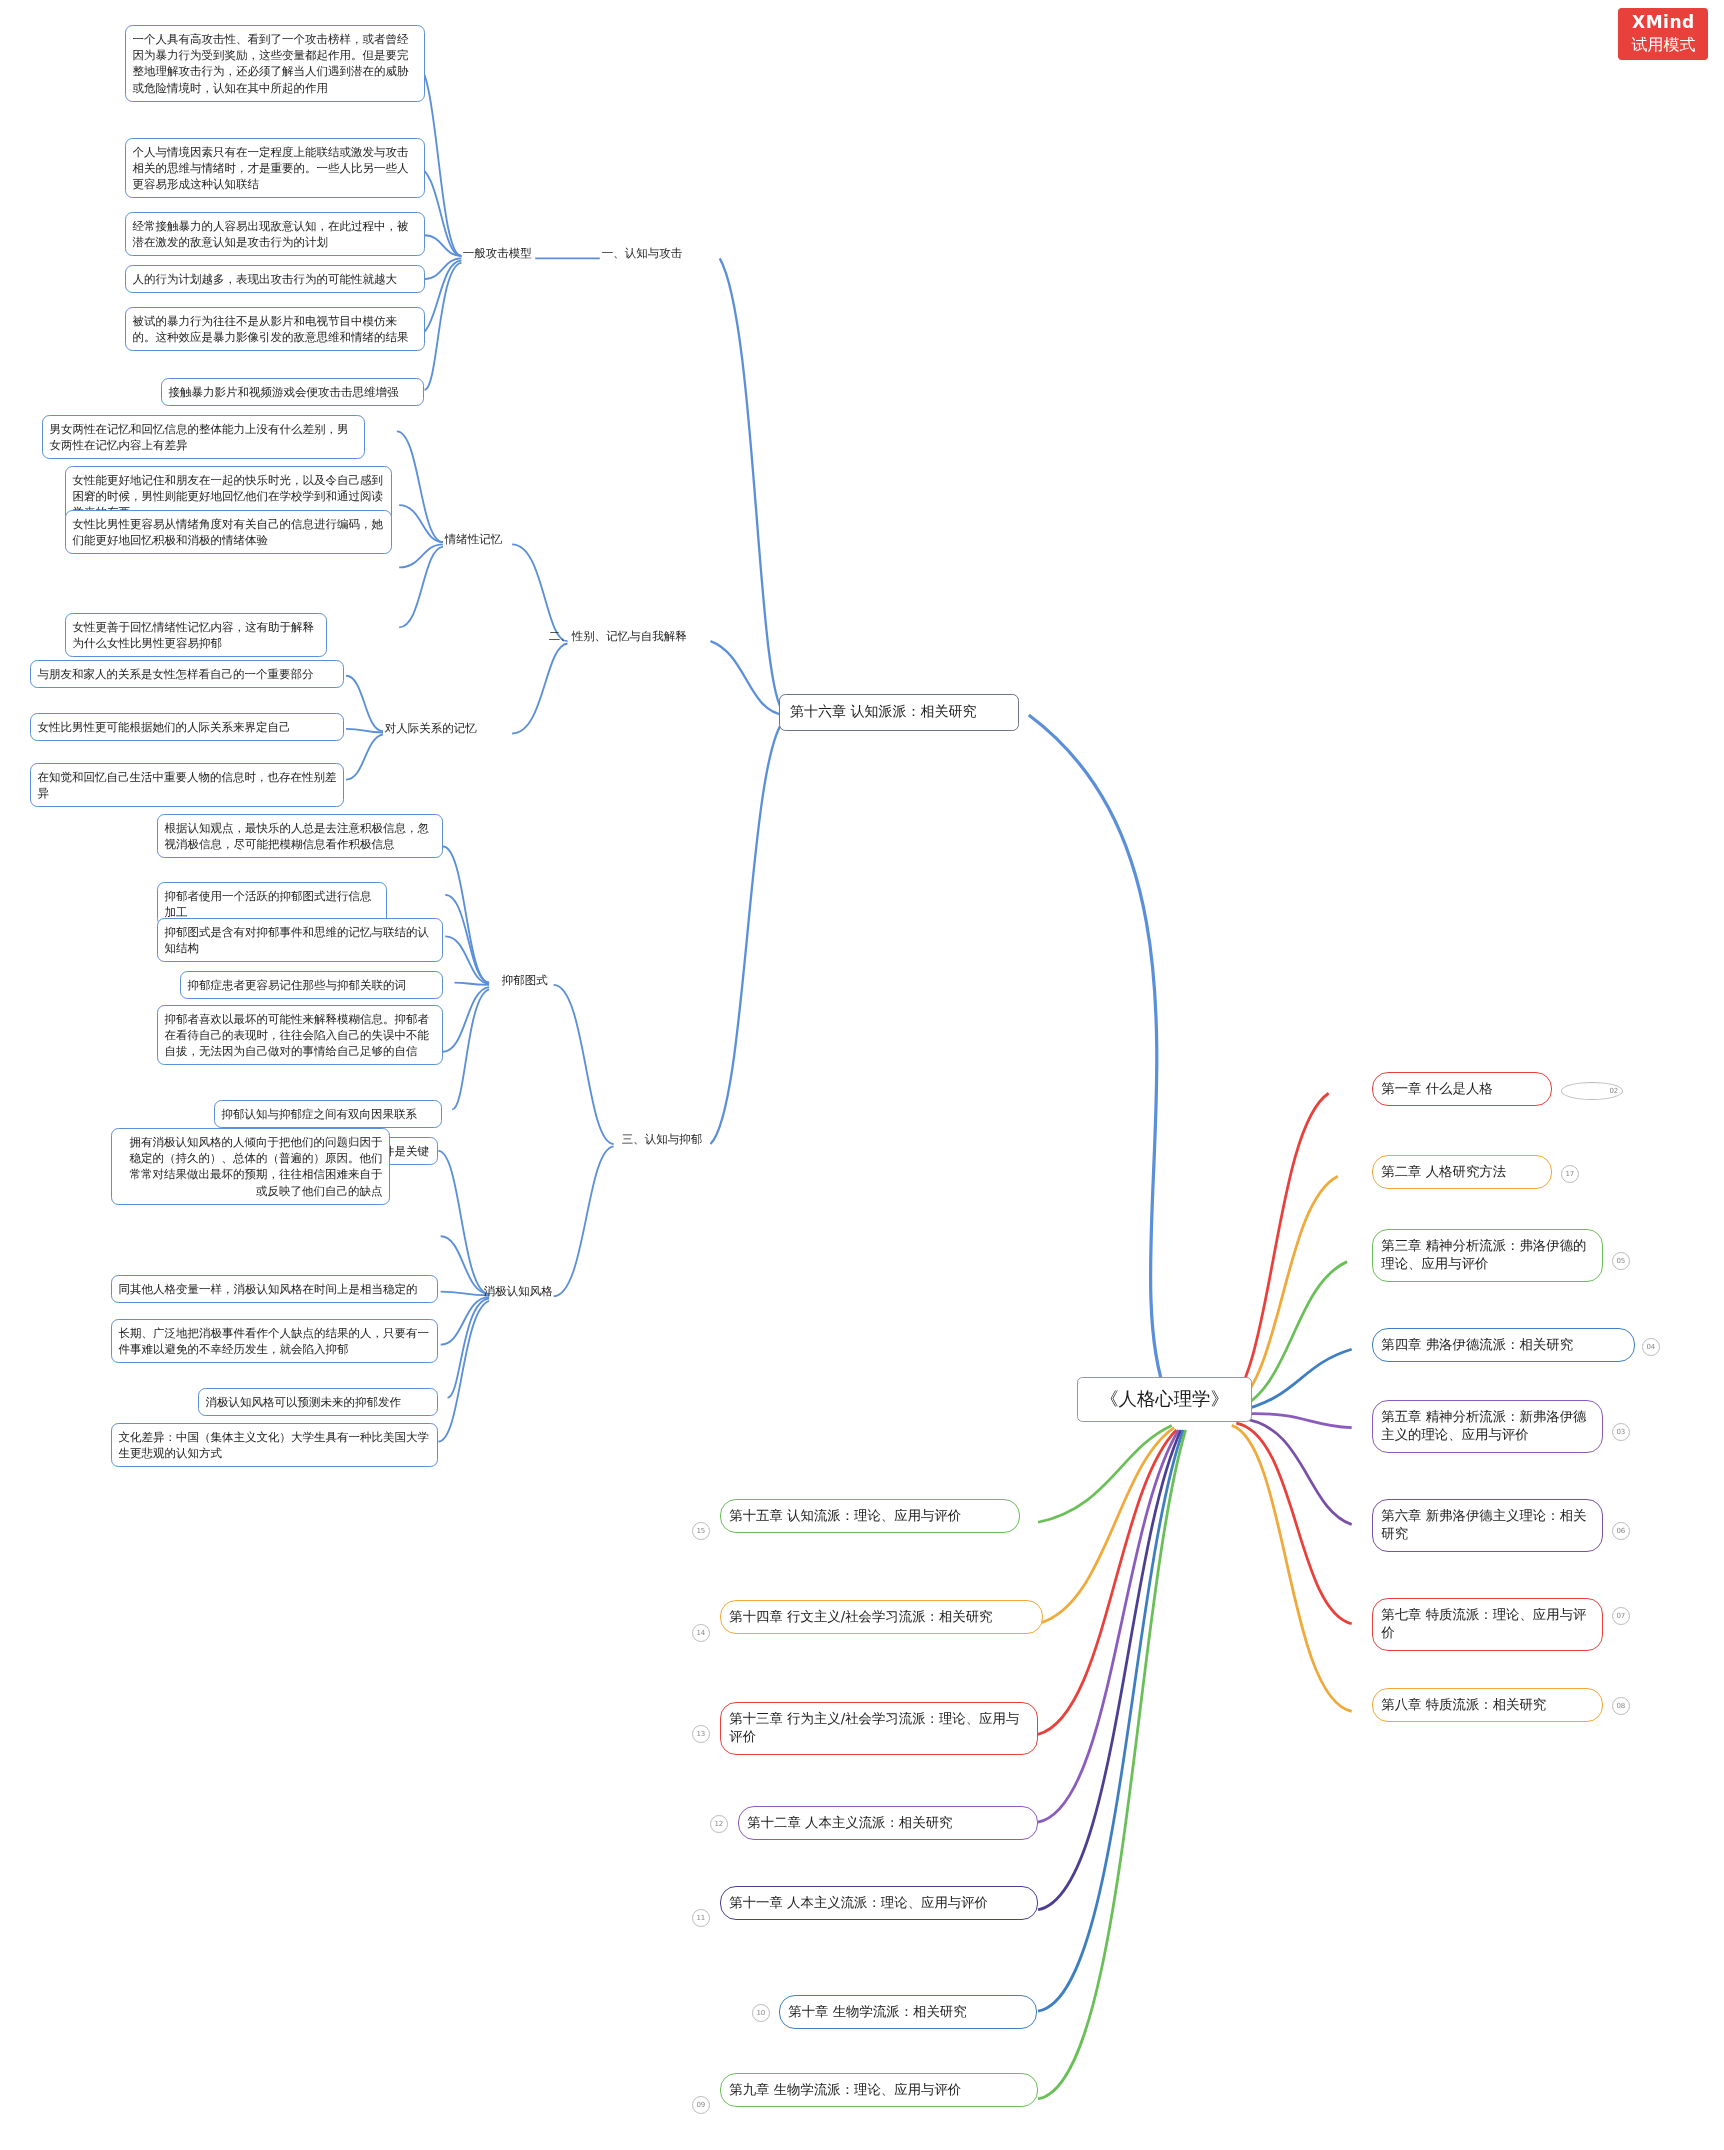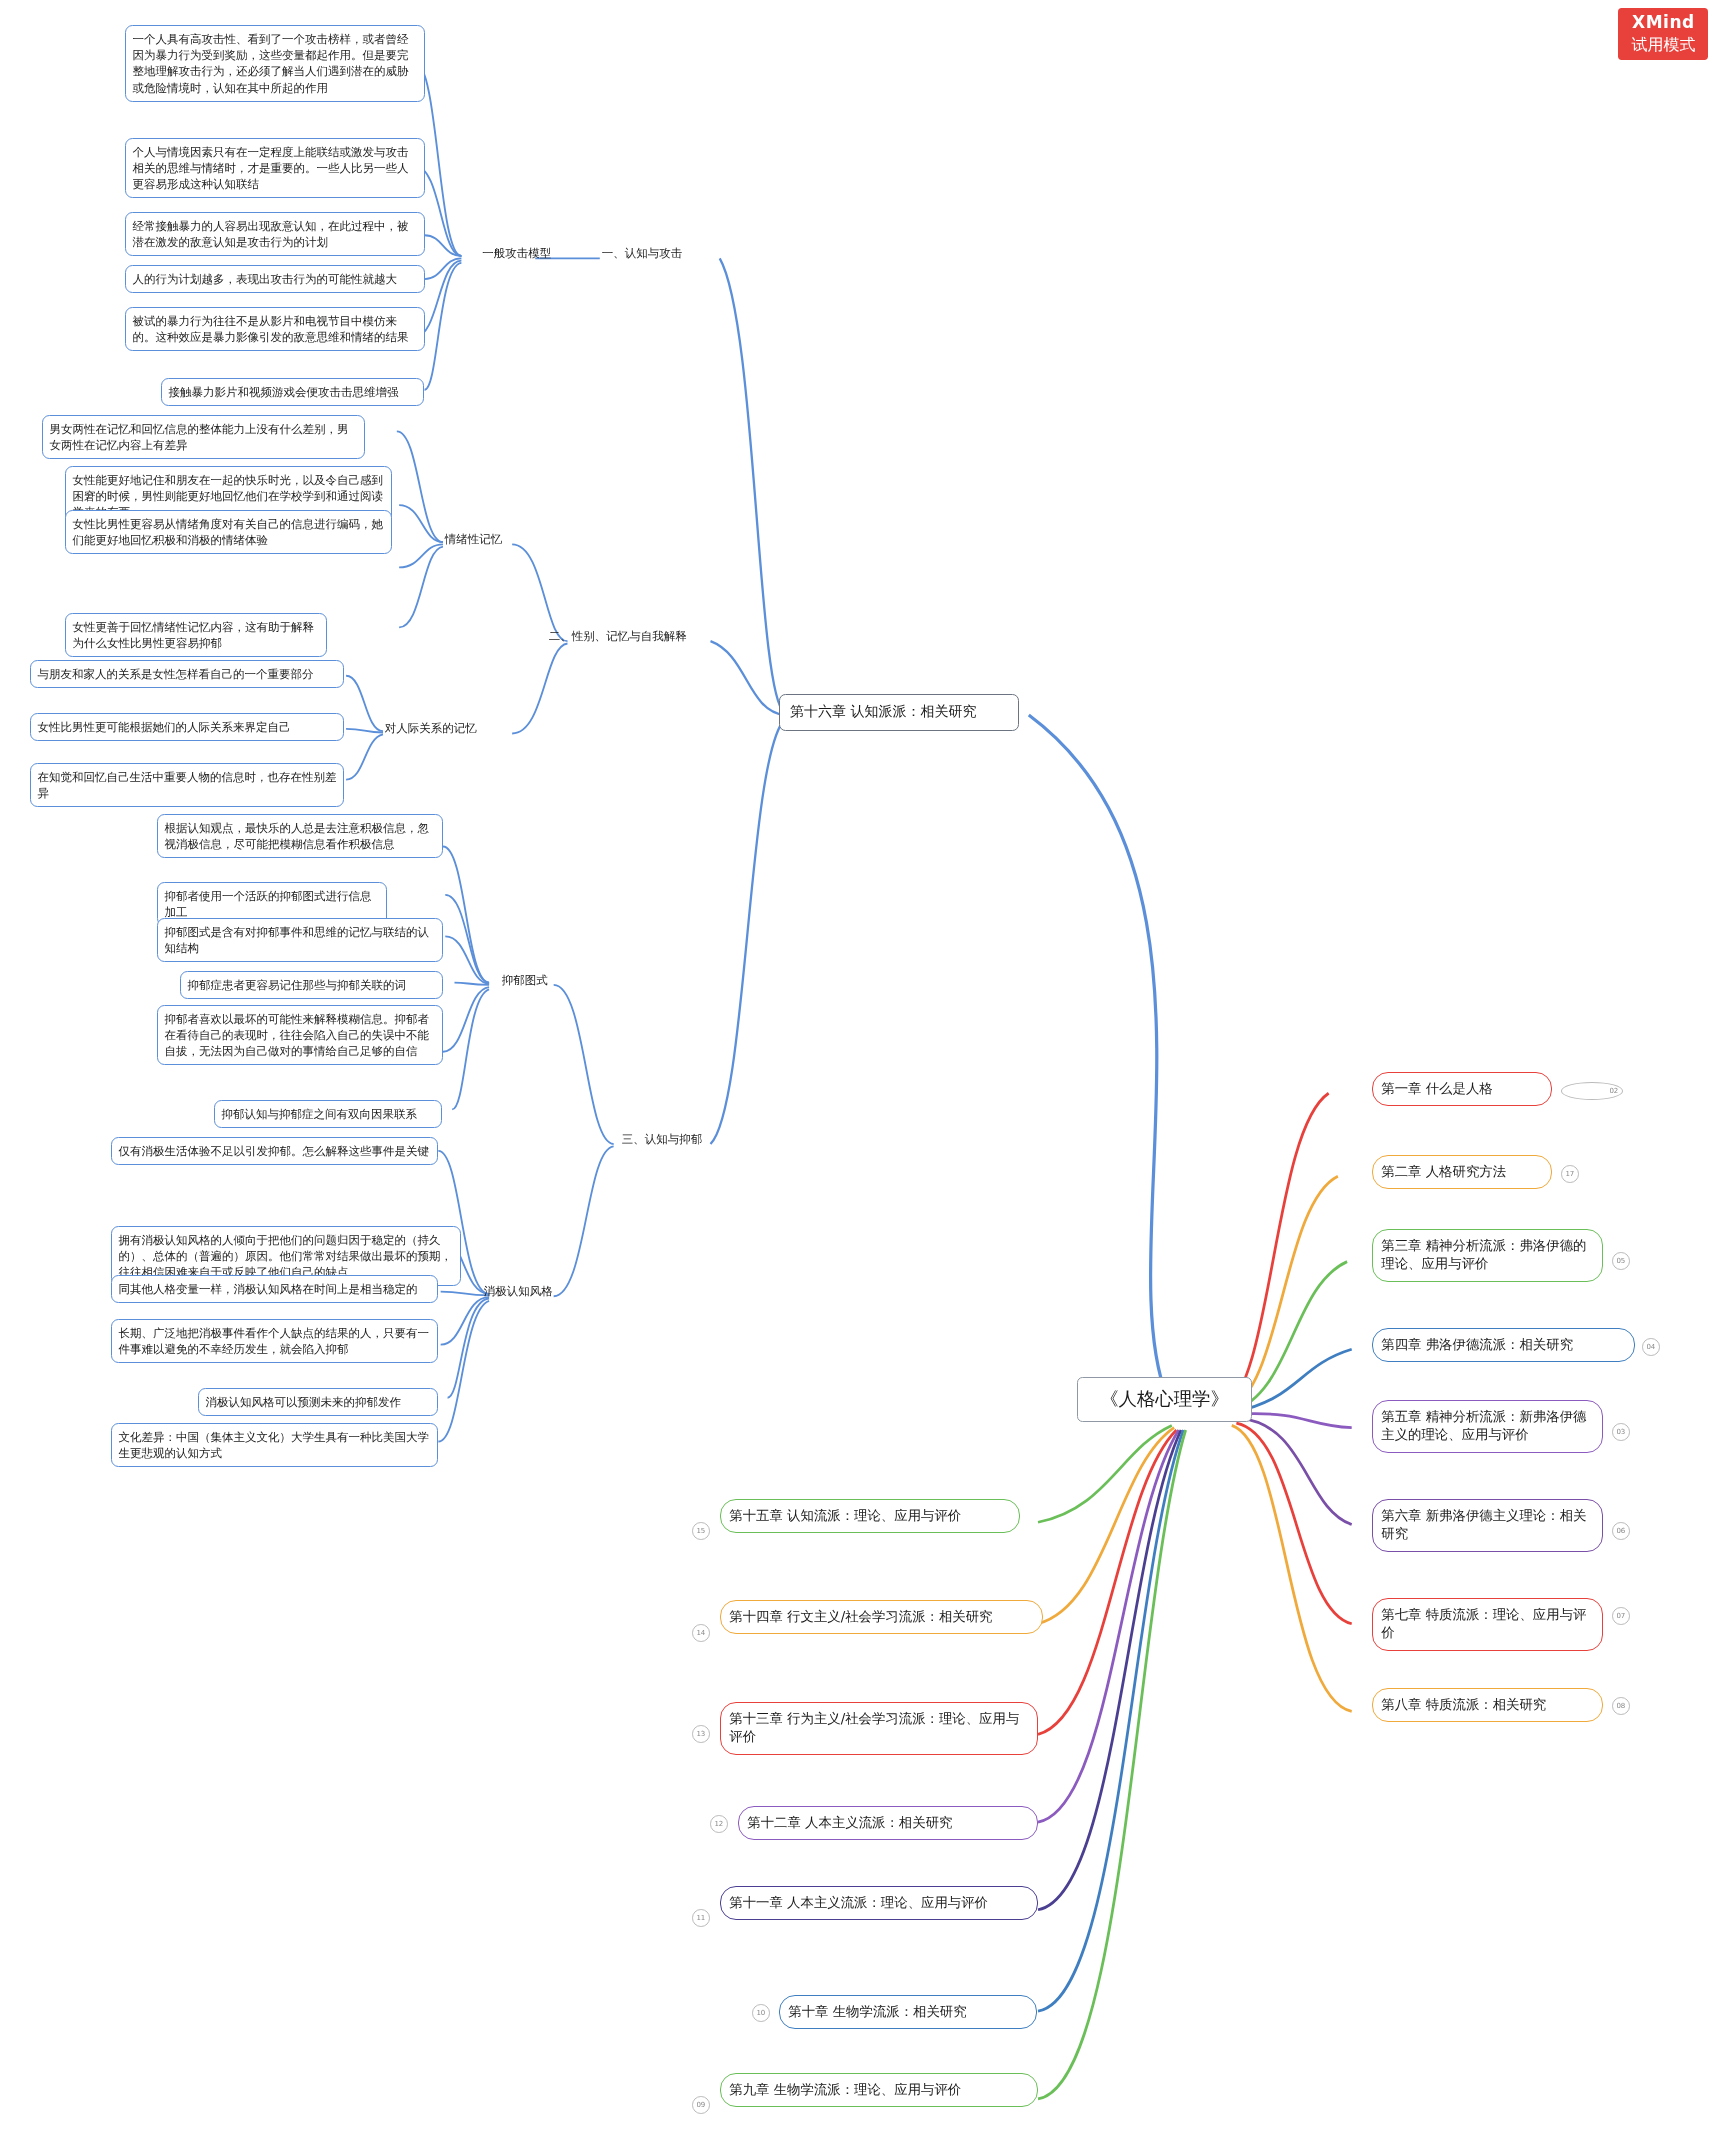--- a/index.html
+++ b/index.html
@@ -155,21 +155,21 @@
   <div class="node chapter" style="left:779px;top:1995px;width:258px;border-color:#3f7fc1;">第十章 生物学流派：相关研究</div>
   <div class="badge" style="left:752px;top:2004px;">10</div>
 
   <div class="node chapter" style="left:720px;top:2073px;width:318px;border-color:#6bbf59;">第九章 生物学流派：理论、应用与评价</div>
   <div class="badge" style="left:692px;top:2096px;">09</div>
 
   <div class="node plain" style="left:600px;top:242px;width:115px;font-size:11.5px;">一、认知与攻击</div>
   <div class="node plain" style="left:547px;top:625px;width:166px;font-size:11.5px;">二、性别、记忆与自我解释</div>
   <div class="node plain" style="left:620px;top:1128px;width:115px;font-size:11.5px;">三、认知与抑郁</div>
 
-  <div class="node plain" style="left:461px;top:242px;width:92px;font-size:11.5px;text-align:right;">一般攻击模型</div>
+  <div class="node plain" style="left:461px;top:242px;width:92px;font-size:11.5px;">一般攻击模型</div>
   <div class="node plain" style="left:443px;top:528px;width:83px;font-size:11.5px;">情绪性记忆</div>
   <div class="node plain" style="left:383px;top:717px;width:120px;font-size:11.5px;">对人际关系的记忆</div>
   <div class="node plain" style="left:500px;top:969px;width:74px;font-size:11.5px;">抑郁图式</div>
   <div class="node plain" style="left:482px;top:1280px;width:101px;font-size:11.5px;">消极认知风格</div>
 
   <div class="node leaf" style="left:125px;top:25px;width:300px;">一个人具有高攻击性、看到了一个攻击榜样，或者曾经因为暴力行为受到奖励，这些变量都起作用。但是要完整地理解攻击行为，还必须了解当人们遇到潜在的威胁或危险情境时，认知在其中所起的作用</div>
   <div class="node leaf" style="left:125px;top:138px;width:300px;">个人与情境因素只有在一定程度上能联结或激发与攻击相关的思维与情绪时，才是重要的。一些人比另一些人更容易形成这种认知联结</div>
   <div class="node leaf" style="left:125px;top:212px;width:300px;">经常接触暴力的人容易出现敌意认知，在此过程中，被潜在激发的敌意认知是攻击行为的计划</div>
   <div class="node leaf" style="left:125px;top:265px;width:300px;">人的行为计划越多，表现出攻击行为的可能性就越大</div>
   <div class="node leaf" style="left:125px;top:307px;width:300px;">被试的暴力行为往往不是从影片和电视节目中模仿来的。这种效应是暴力影像引发的敌意思维和情绪的结果</div>
@@ -185,20 +185,20 @@
   <div class="node leaf" style="left:30px;top:763px;width:314px;">在知觉和回忆自己生活中重要人物的信息时，也存在性别差异</div>
 
   <div class="node leaf" style="left:157px;top:814px;width:286px;">根据认知观点，最快乐的人总是去注意积极信息，忽视消极信息，尽可能把模糊信息看作积极信息</div>
   <div class="node leaf" style="left:157px;top:882px;width:230px;">抑郁者使用一个活跃的抑郁图式进行信息加工</div>
   <div class="node leaf" style="left:157px;top:918px;width:286px;">抑郁图式是含有对抑郁事件和思维的记忆与联结的认知结构</div>
   <div class="node leaf" style="left:180px;top:971px;width:263px;">抑郁症患者更容易记住那些与抑郁关联的词</div>
   <div class="node leaf" style="left:157px;top:1005px;width:286px;">抑郁者喜欢以最坏的可能性来解释模糊信息。抑郁者在看待自己的表现时，往往会陷入自己的失误中不能自拔，无法因为自己做对的事情给自己足够的自信</div>
   <div class="node leaf" style="left:214px;top:1100px;width:228px;">抑郁认知与抑郁症之间有双向因果联系</div>
 
   <div class="node leaf" style="left:111px;top:1137px;width:327px;">仅有消极生活体验不足以引发抑郁。怎么解释这些事件是关键</div>
-  <div class="node leaf" style="left:111px;top:1226px;width:350px;">拥有消极认知风格的人倾向于把他们的问题归因于稳定的（持久的）、总体的（普遍的）原因。他们常常对结果做出最坏的预期，往往相信困难来自于或反映了他们自己的缺点</div>
+  <div class="node leaf" style="left:111px;top:1128px;width:279px;text-align:right;">拥有消极认知风格的人倾向于把他们的问题归因于稳定的（持久的）、总体的（普遍的）原因。他们常常对结果做出最坏的预期，往往相信困难来自于或反映了他们自己的缺点</div>
   <div class="node leaf" style="left:111px;top:1275px;width:327px;">同其他人格变量一样，消极认知风格在时间上是相当稳定的</div>
   <div class="node leaf" style="left:111px;top:1319px;width:327px;">长期、广泛地把消极事件看作个人缺点的结果的人，只要有一件事难以避免的不幸经历发生，就会陷入抑郁</div>
   <div class="node leaf" style="left:198px;top:1388px;width:240px;">消极认知风格可以预测未来的抑郁发作</div>
   <div class="node leaf" style="left:111px;top:1423px;width:327px;">文化差异：中国（集体主义文化）大学生具有一种比美国大学生更悲观的认知方式</div>
 
 </div>
 
 
 </body></html>

